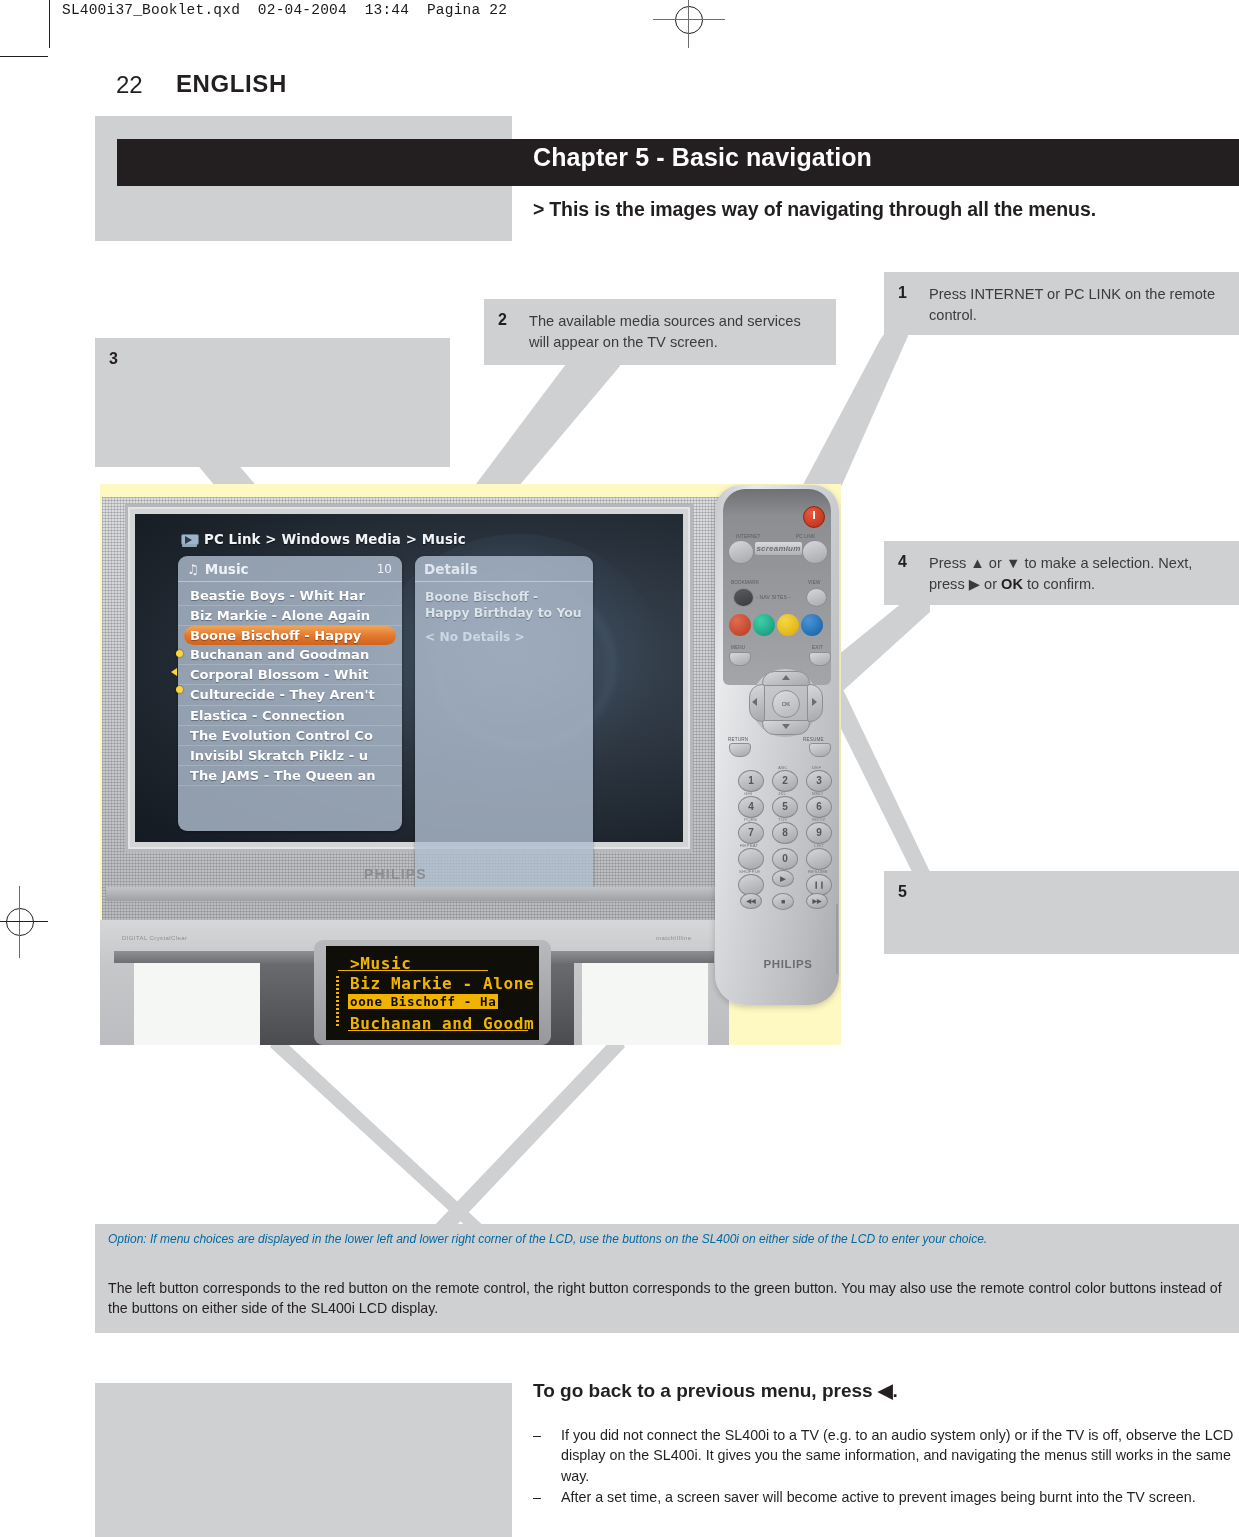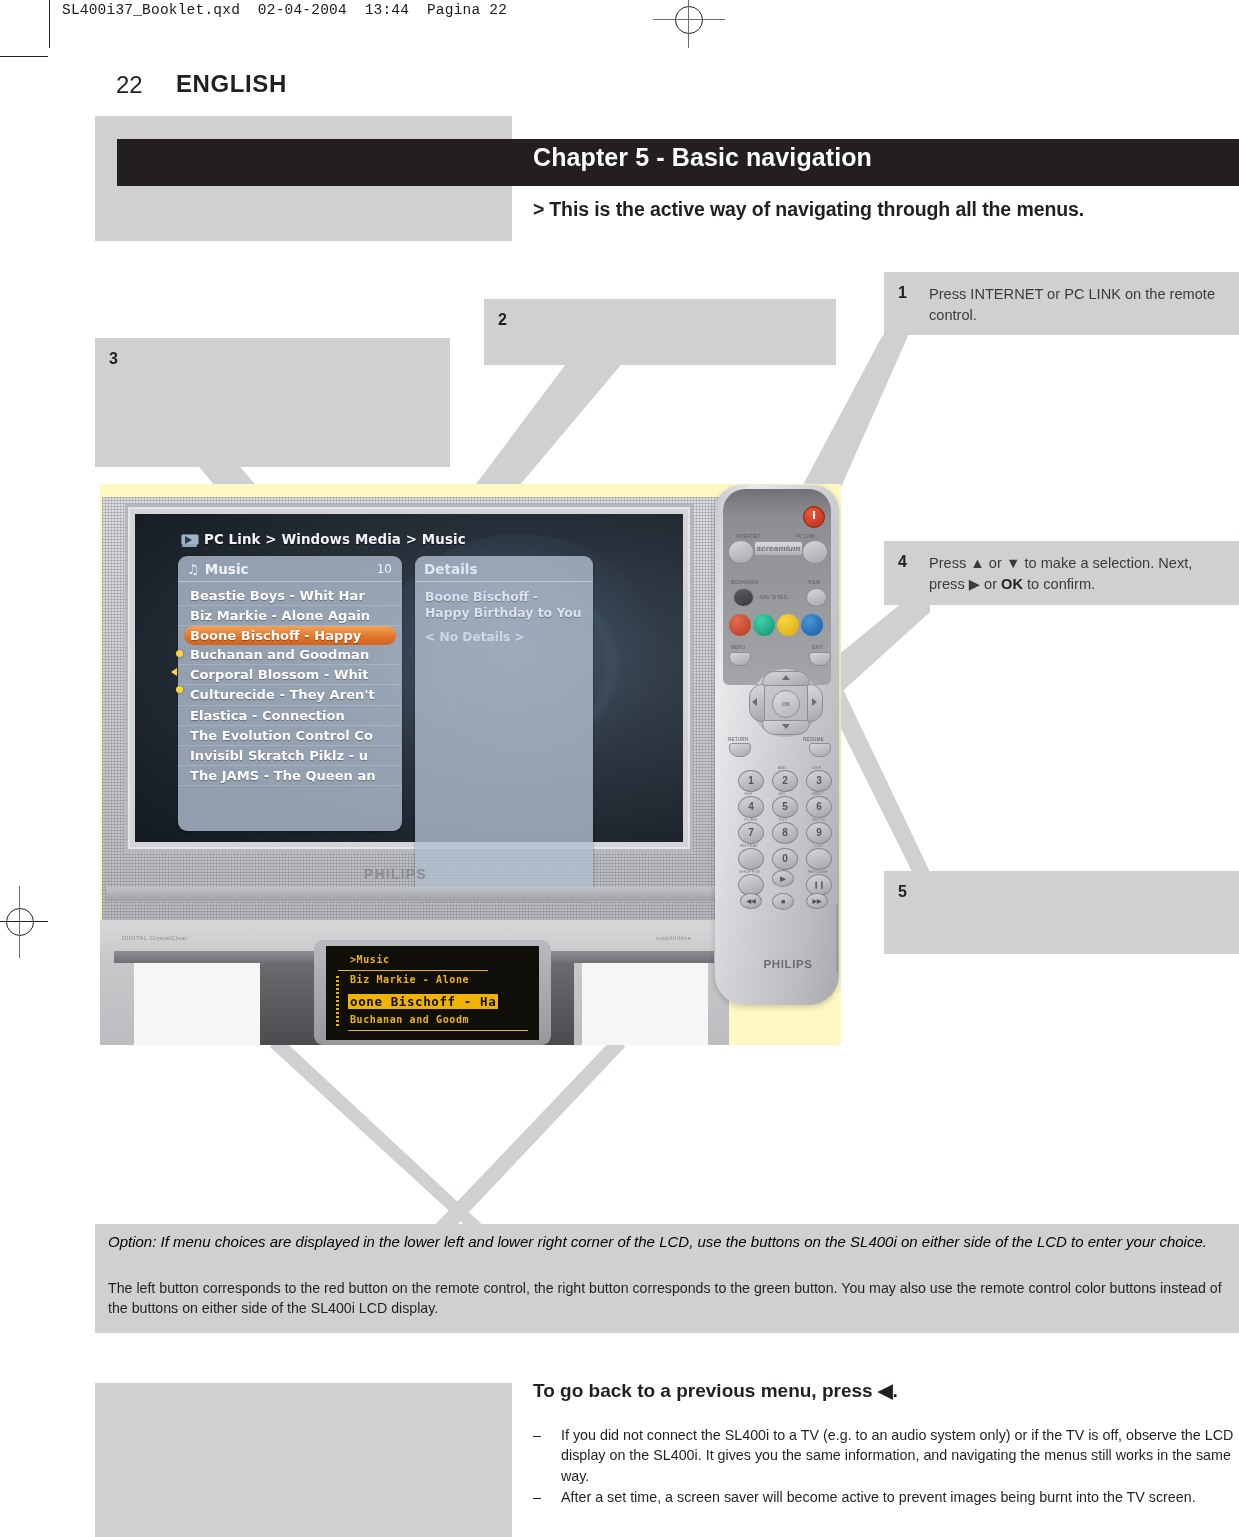--- a/index.html
+++ b/index.html
@@ -115,21 +115,21 @@
   .spk-inR{left:356px;}
   .basebar{position:absolute;left:14px;top:467px;width:600px;height:12px;
      background:linear-gradient(180deg,#8e8f92,#6e6f72);}
   .minitext{position:absolute;font-size:6px;color:#8c8e91;letter-spacing:.4px;}
 
   
   .lcd-shell{position:absolute;left:214px;top:456px;width:237px;height:105px;
      background:linear-gradient(180deg,#b9babd,#97989b);border-radius:9px;padding:6px;box-sizing:border-box;}
   .lcd{position:absolute;left:226px;top:462px;width:213px;height:94px;background:#100e08;}
   .lcd-row{position:absolute;color:#f0b400;font-family:"DejaVu Sans Mono",monospace;
-     font-size:10px;letter-spacing:.6px;white-space:nowrap;font-weight:700;}
+     font-size:16px;letter-spacing:.6px;white-space:nowrap;font-weight:700;}
   .lcd-underline{position:absolute;height:1px;background:#f0b400;}
   .lcd-sel{position:absolute;background:#f0b400;color:#100e08;
      font-family:"DejaVu Sans Mono",monospace;font-size:12.5px;letter-spacing:.6px;
      white-space:nowrap;font-weight:700;padding:0 2px;}
   .lcd-scroll{position:absolute;left:236px;top:492px;width:3px;height:52px;
      background:repeating-linear-gradient(180deg,#f0b400 0 2px,transparent 2px 4px);}
 
   
   .remote{position:absolute;left:615px;top:1px;width:124px;height:520px;
      background:linear-gradient(100deg,#c6c7ca 0%,#e9eaec 18%,#d2d3d6 46%,#bcbdc0 78%,#a9aaad 100%);
@@ -160,22 +160,22 @@
      background:linear-gradient(160deg,#d6d7d9,#a5a6a9);border:1px solid #87888b;
      font-size:10px;font-weight:700;color:#55565a;text-align:center;line-height:20px;}
   .keylbl{position:absolute;font-size:4.4px;color:#76777a;letter-spacing:.2px;}
   .philips-remote{position:absolute;left:648px;top:474px;width:80px;text-align:center;
      font-size:11.5px;font-weight:700;color:#6b6c6f;letter-spacing:.6px;}
   .remote-cord{position:absolute;left:736px;top:420px;width:5px;height:70px;
      border-left:2px solid #9c9da0;border-radius:0 0 40px 0;}
 
   
   .footblock{position:absolute;left:95px;top:1224px;width:1144px;height:109px;background:#cfd0d2;}
-  .opt-line{position:absolute;left:108px;top:1231px;width:1122px;font-size:15px;font-style:italic;
-     line-height:1.45;color:#000000;}
+  .opt-line{position:absolute;left:108px;top:1231px;width:1122px;font-size:12px;font-style:italic;
+     line-height:1.45;color:#0369a1;}
   .foot-para{position:absolute;left:108px;top:1278px;width:1125px;font-size:14.2px;
      line-height:1.42;color:#231f20;}
 
   
   .botgray{position:absolute;left:95px;top:1383px;width:417px;height:154px;background:#cfd0d2;}
   .backhdr{position:absolute;left:533px;top:1379px;font-size:19px;font-weight:700;color:#231f20;}
   .bullets{position:absolute;left:533px;top:1425px;width:706px;font-size:14.3px;line-height:1.42;color:#231f20;}
   .bullets .row{display:flex;margin-bottom:1px;}
   .bullets .dash{width:28px;flex:none;}
   .bullets .body{flex:1;}
@@ -200,21 +200,21 @@
 
 <div class="filehdr">SL400i37_Booklet.qxd  02-04-2004  13:44  Pagina 22</div>
 
 <div class="pageno">22</div>
 <div class="lang">ENGLISH</div>
 
 <div class="grayband"></div>
 <div class="blackband"></div>
 <div class="chaptertitle">Chapter 5 - Basic navigation</div>
 <div class="subtitle">
-  <span class="gt">&gt;</span><span>This is the active way of navigating through all the menus.</span>
+  <span class="gt">&gt;</span><span>This is the images way of navigating through all the menus.</span>
 </div>
 
 <div class="wedge" style="left:780px;top:300px;width:130px;height:230px;clip-path:polygon(100%,0% ,100% 0%,128px 35px,0px 225px,38px 230px);
             -webkit-clip-path:polygon(128px 0px,100px 40px,0px 228px,42px 230px,128px 36px);
             clip-path:polygon(128px 0px,100px 40px,0px 228px,42px 230px,128px 36px);"></div>
 
 <div class="wedge" style="left:440px;top:332px;width:180px;height:205px;
             clip-path:polygon(178px 2px,150px 0px,0px 200px,36px 205px,180px 34px);"></div>
 
 <div class="wedge" style="left:175px;top:430px;width:185px;height:215px;
@@ -232,20 +232,21 @@
 <div class="wedge" style="left:430px;top:1035px;width:195px;height:195px;
             clip-path:polygon(186px 0px,195px 12px,22px 195px,0px 195px);"></div>
 
 <div class="callout" id="c1">
   <span class="num">1</span>
   <div class="txt">Press INTERNET or PC LINK on the remote control.</div>
 </div>
 
 <div class="callout" id="c2">
   <span class="num">2</span>
+  <div class="txt">The available media sources and services will appear on the TV screen.</div>
 </div>
 
 <div class="callout" id="c3">
   <span class="num">3</span>
 </div>
 
 <div class="callout" id="c4">
   <span class="num">4</span>
   <div class="txt"><span>Press </span><span>▲</span><span> or </span><span>▼</span><span> to make a selection. Next, press </span><span>▶</span><span> or </span><b>OK</b><span> to confirm.</span></div>
 </div>

